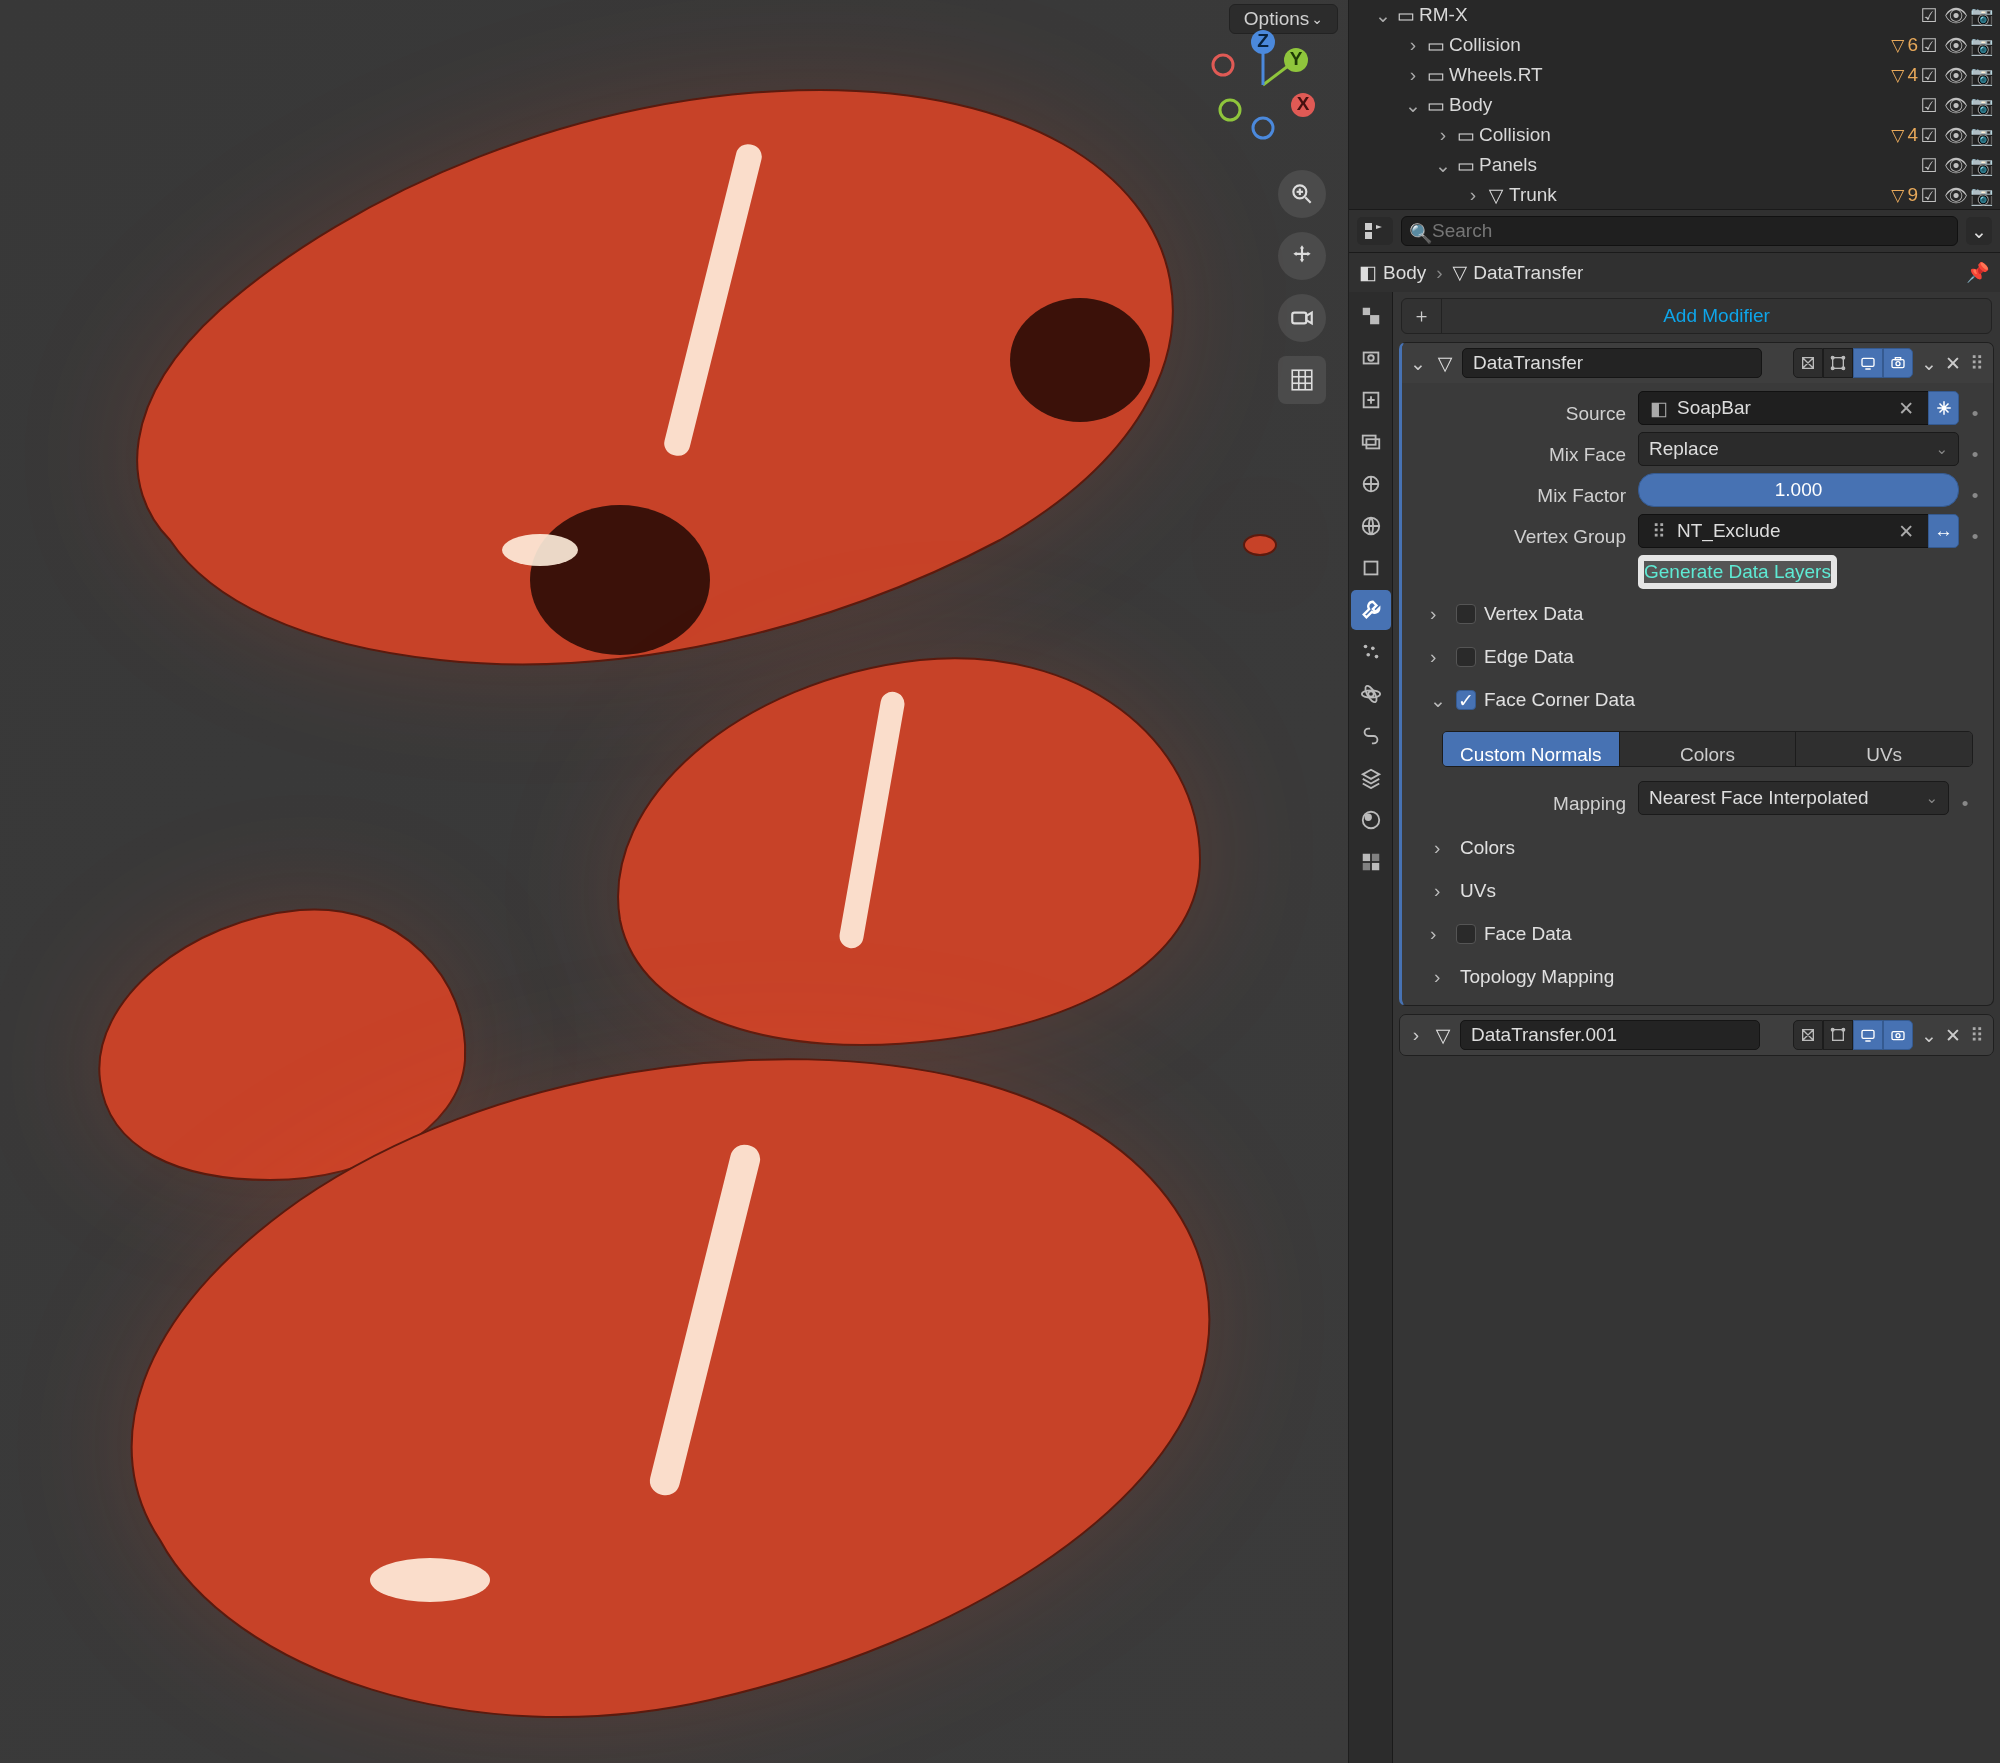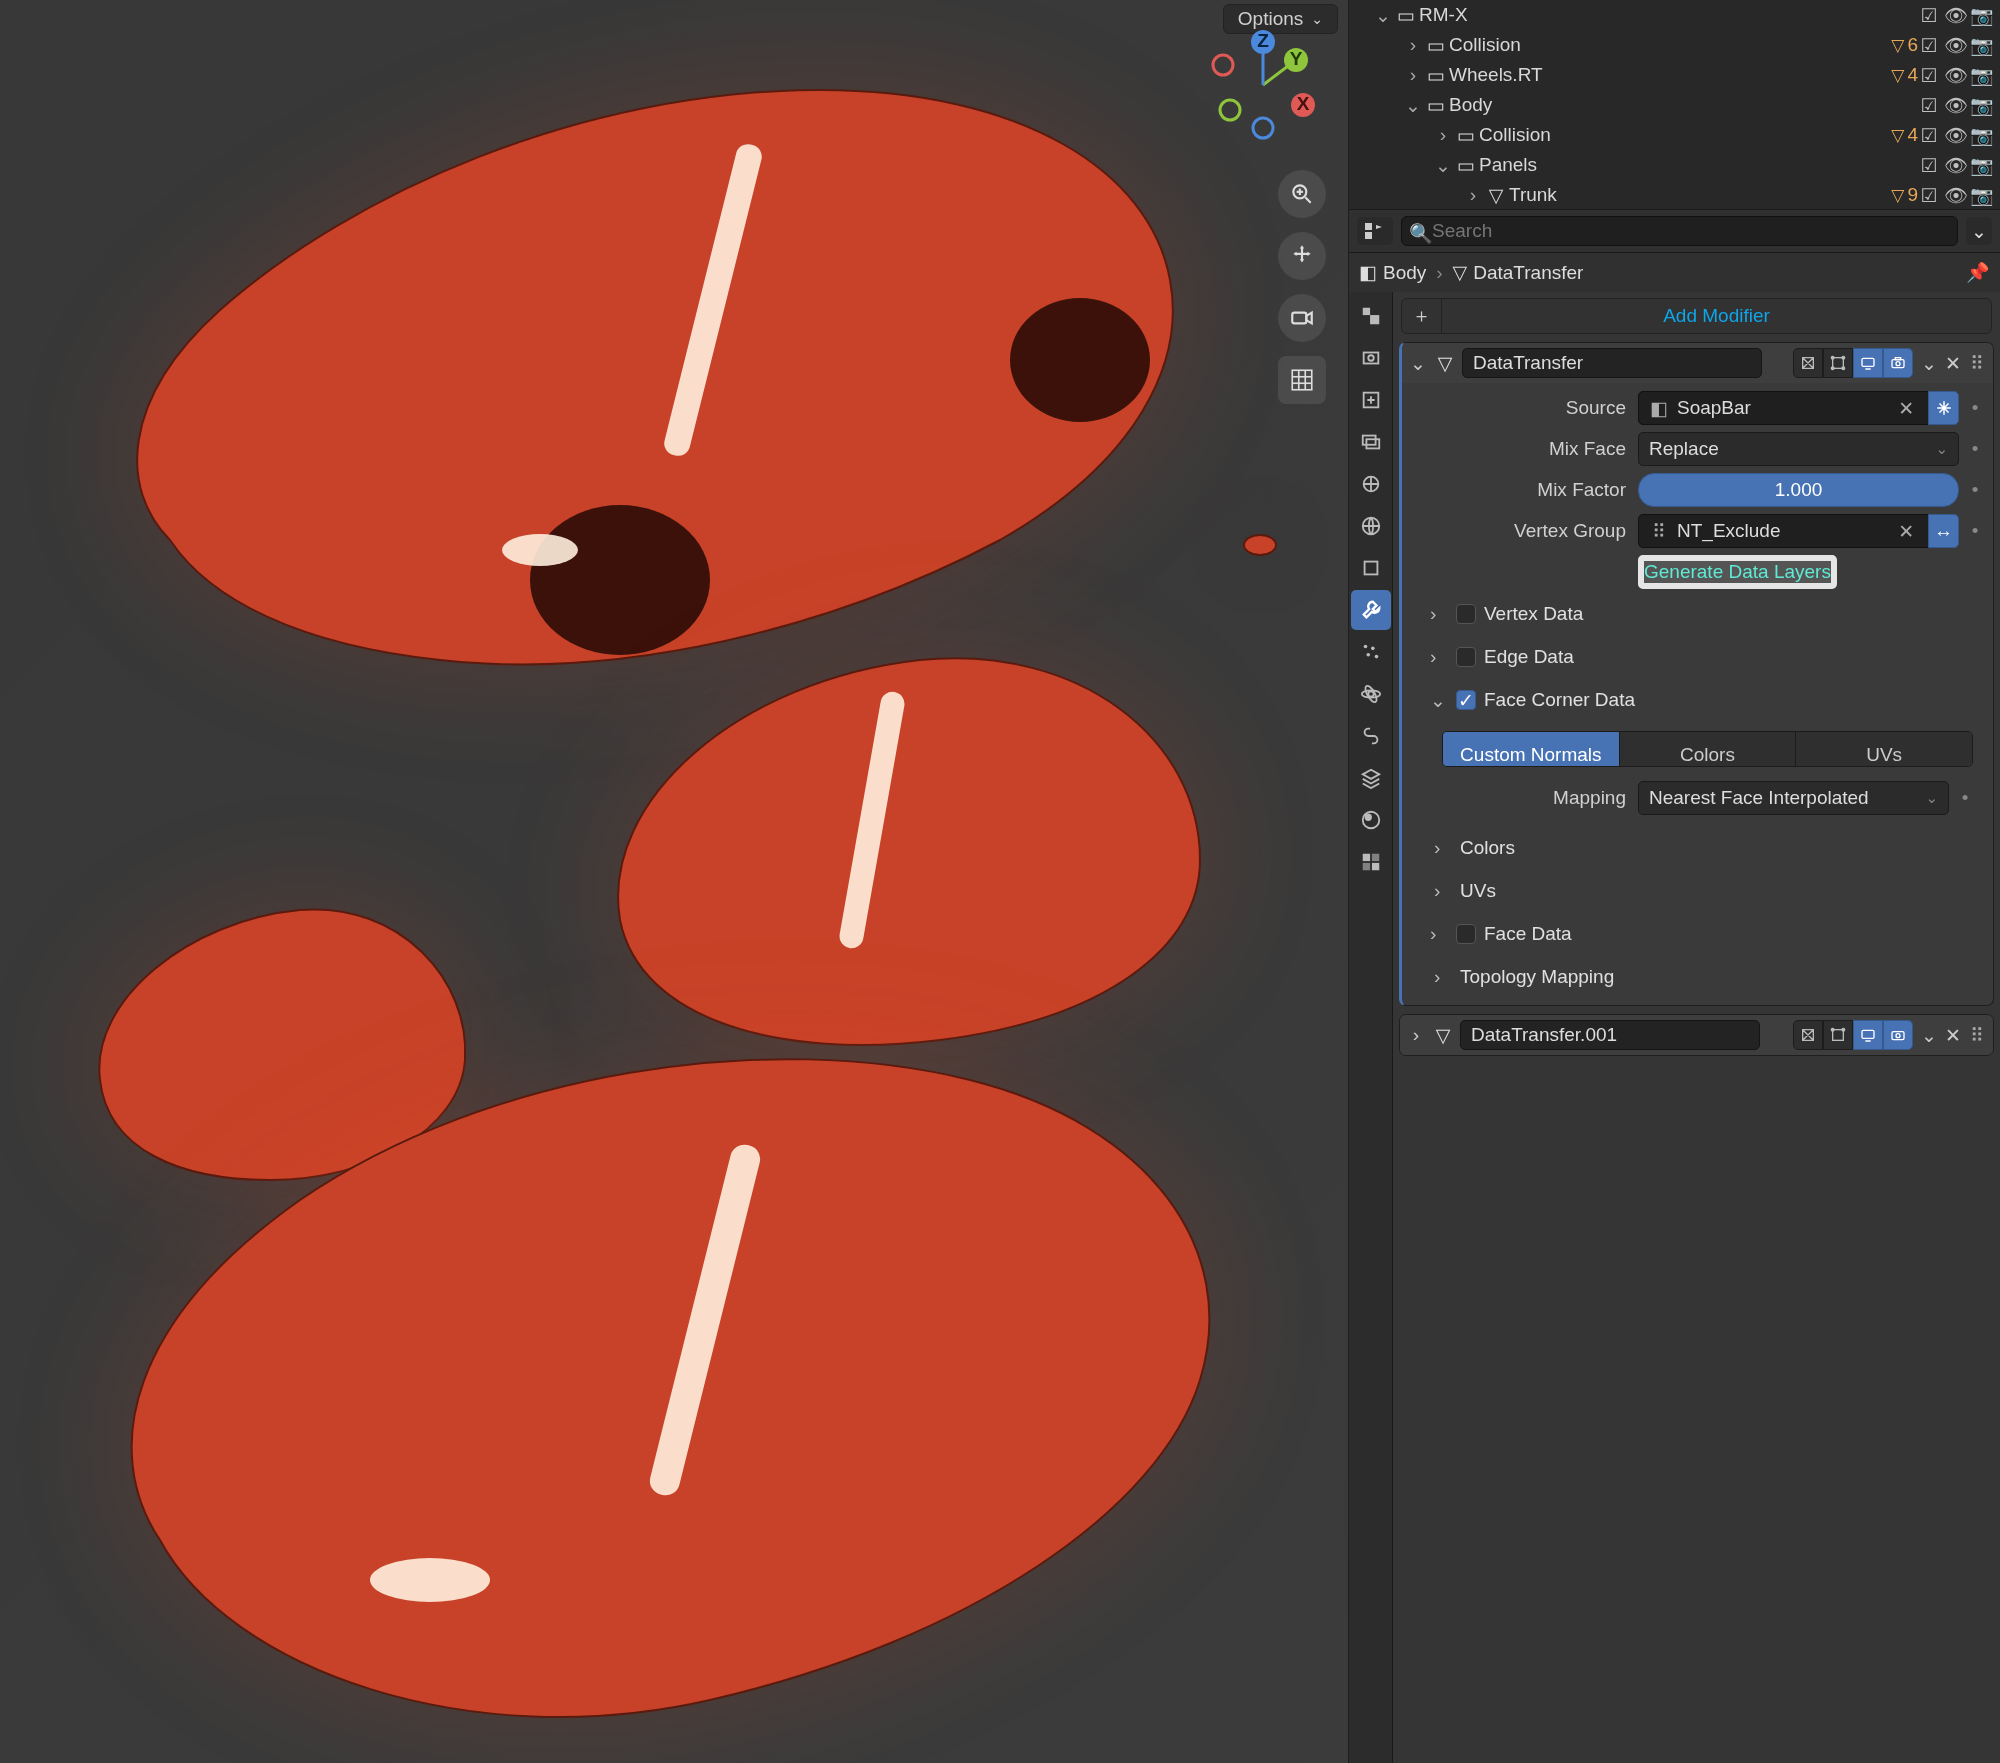--- a/index.html
+++ b/index.html
@@ -3,21 +3,21 @@
 <meta charset="utf-8">
 <style>
 * { box-sizing: border-box; margin: 0; padding: 0; font-family: -apple-system, BlinkMacSystemFont, "Segoe UI", sans-serif; font-size: 19px; }
 html, body { width: 2000px; height: 1763px; overflow: hidden; background: #393939; color: #e0e0e0; }
 
 .root { display: flex; width: 100%; height: 100%; }
 
 
 .viewport { flex: 1; position: relative; background: linear-gradient(135deg, #383838 0%, #3b3b3b 100%); overflow: hidden; }
 .viewport-header { position: absolute; top: 0; right: 0; display: flex; align-items: center; gap: 4px; padding: 4px 10px; }
-.options-btn { background: #2c2c2c; color: #d0d0d0; border: 1px solid #222; border-radius: 6px; padding: 3px 14px; display: flex; align-items: center; gap: 6px; cursor: pointer; }
+.options-btn { background: #2c2c2c; color: #d0d0d0; border: 1px solid #222; border-radius: 6px; padding: 3px 14px; display: flex; align-items: center; gap: 0; cursor: pointer; }
 .options-btn .chev { font-size: 14px; margin-left: 2px; }
 
 .axis-gizmo { position: absolute; top: 30px; right: 30px; width: 110px; height: 110px; }
 .axis-gizmo svg { width: 100%; height: 100%; }
 
 .viewport-tools { position: absolute; top: 170px; right: 22px; display: flex; flex-direction: column; gap: 14px; }
 .vtool { width: 48px; height: 48px; border-radius: 50%; background: #4b4b4b; display: flex; align-items: center; justify-content: center; color: #ddd; cursor: pointer; }
 .vtool.square { border-radius: 8px; }
 .vtool svg { width: 26px; height: 26px; }
 
@@ -78,21 +78,21 @@
 .mod-ctrls { margin-left: auto; display: flex; align-items: center; gap: 0; }
 .mod-ctrls .b { width: 30px; height: 30px; display: flex; align-items: center; justify-content: center; background: #2e2e2e; border: 1px solid #1c1c1c; cursor: pointer; color: #bbb; }
 .mod-ctrls .b:first-child { border-radius: 5px 0 0 5px; }
 .mod-ctrls .b.last-grp { border-radius: 0 5px 5px 0; }
 .mod-ctrls .b.on { background: #4772b3; color: #fff; border-color: #355a90; }
 .mod-ctrls .sep { width: 6px; }
 .mod-ctrls .x { width: 28px; height: 28px; display: flex; align-items: center; justify-content: center; cursor: pointer; color: #ccc; }
 .mod-ctrls .dots { width: 20px; text-align: center; cursor: pointer; color: #aaa; }
 
 .mod-body { padding: 8px 10px 10px 10px; display: flex; flex-direction: column; gap: 7px; }
-.frow { display: flex; align-items: center; gap: 8px; }
+.frow { display: flex; align-items: flex-end; gap: 8px; }
 .frow .flabel { width: 218px; text-align: right; color: #d0d0d0; padding-right: 4px; }
 .frow .fval { flex: 1; display: flex; align-items: center; gap: 0; }
 .frow .dot { width: 16px; display: flex; justify-content: center; color: #888; }
 
 .input-dark { background: #1f1f1f; border: 1px solid #111; border-radius: 5px; height: 34px; color: #ddd; padding: 0 10px; width: 100%; display: flex; align-items: center; gap: 8px; }
 .input-dark .ic { width: 20px; display: flex; justify-content: center; color: #aaa; }
 .input-dark .txt { flex: 1; }
 .input-dark .clr { color: #aaa; cursor: pointer; padding: 0 4px; }
 .tgl-r { width: 34px; height: 34px; background: #4772b3; border-radius: 0 5px 5px 0; display: flex; align-items: center; justify-content: center; color: #fff; cursor: pointer; border: 1px solid #355a90; margin-left: -1px; }
 .input-dark.joined { border-radius: 5px 0 0 5px; }

